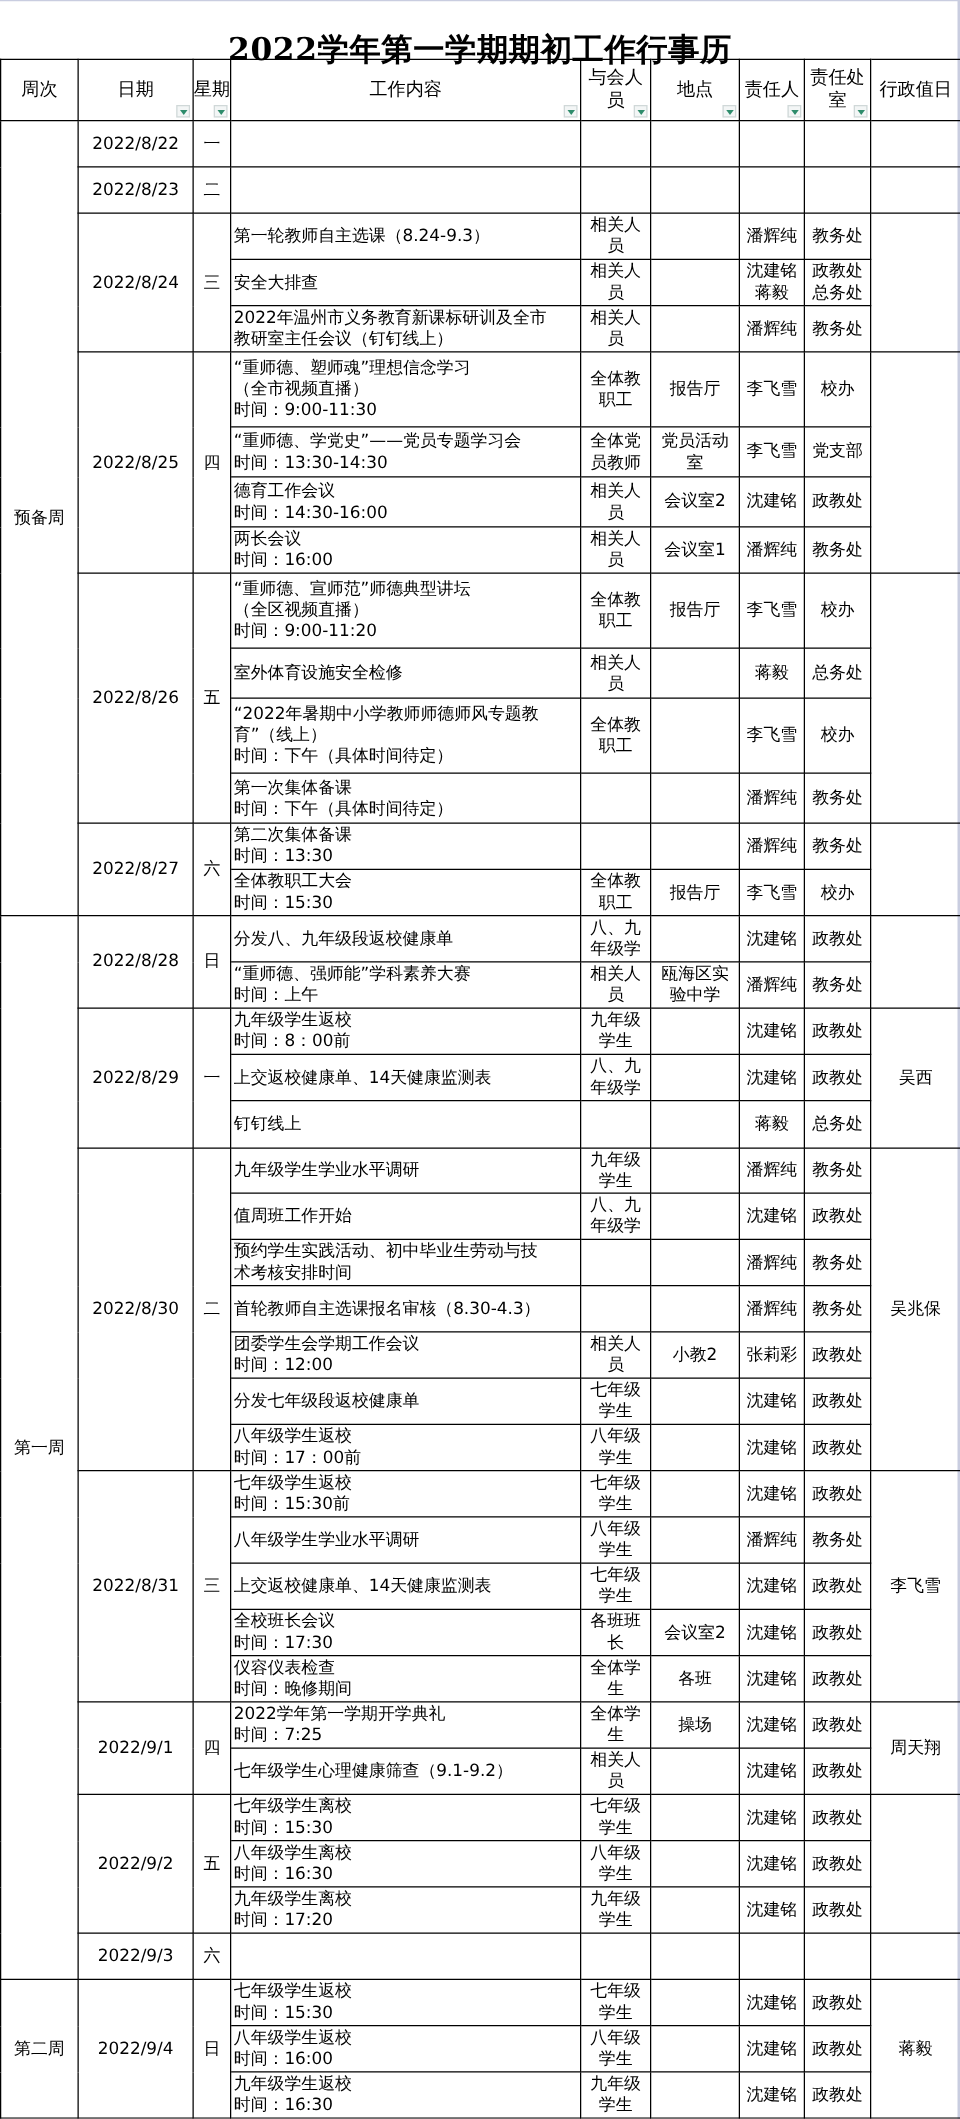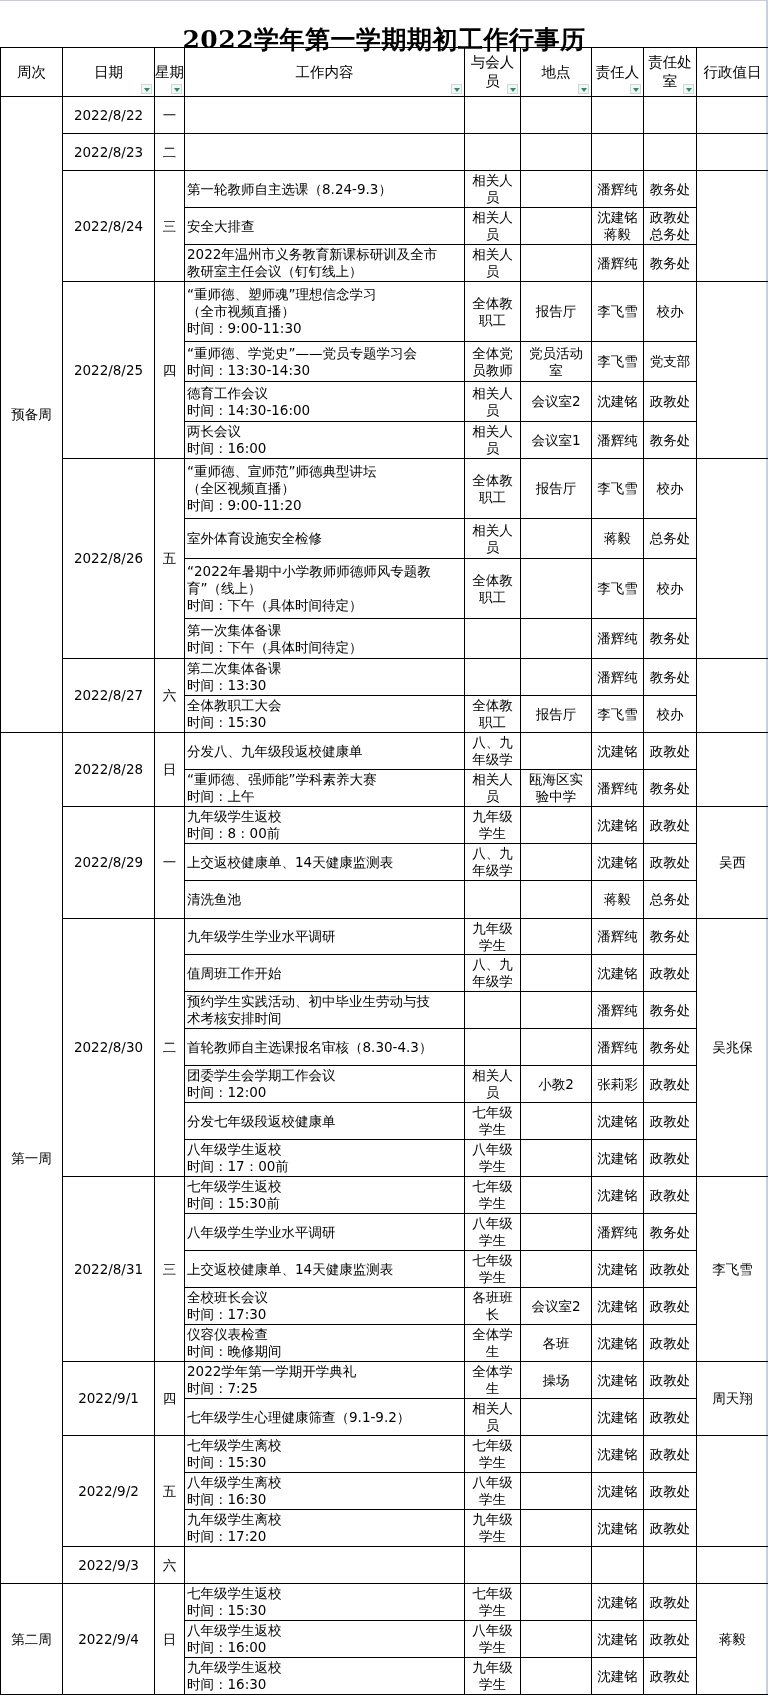--- a/index.html
+++ b/index.html
@@ -258,21 +258,21 @@
         <td class="l">
           <span class="line">上交返校健康单、14天健康监测表</span>
         </td>
         <td class="c">八、九年级学</td>
         <td class="c"></td>
         <td class="c">沈建铭</td>
         <td class="c">政教处</td>
       </tr>
       <tr style="height: 38px;">
         <td class="l">
-          <span class="line">清洗鱼池</span>
+          <span class="line">钉钉线上</span>
         </td>
         <td class="c"></td>
         <td class="c"></td>
         <td class="c">蒋毅</td>
         <td class="c">总务处</td>
       </tr>
       <tr style="height: 36px;">
         <td class="c" rowspan="7">2022/8/30</td>
         <td class="c" rowspan="7">二</td>
         <td class="l">

